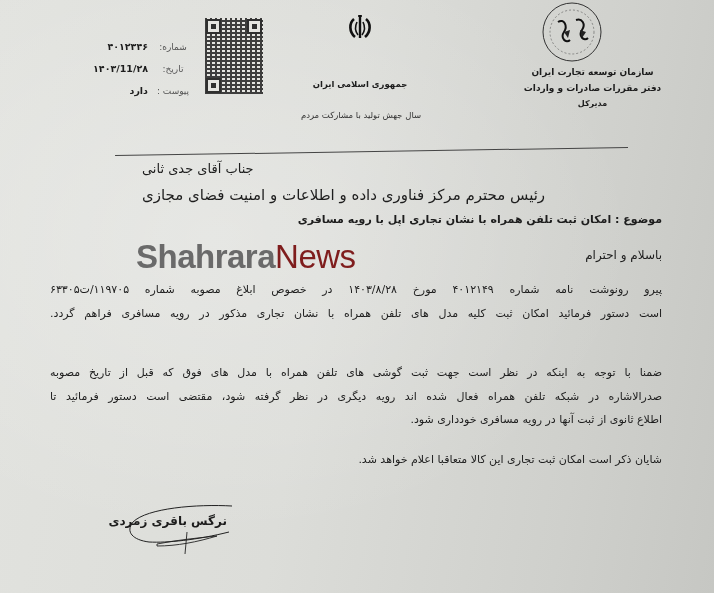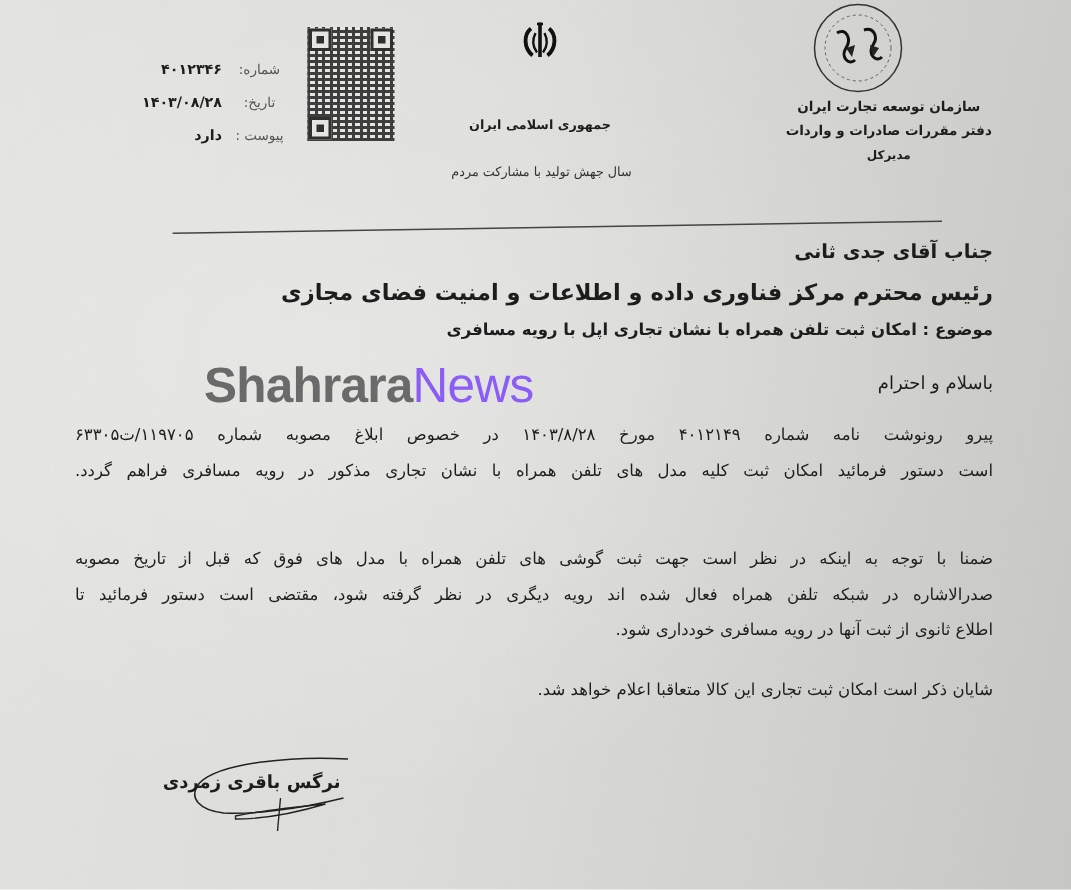--- a/index.html
+++ b/index.html
@@ -40,28 +40,28 @@
     .gov { left: 300px; top: 46px; width: 120px; text-align: center; font-size: 8.5px; line-height: 13px; font-weight: bold; margin-top: 32px; }
     .slogan { left: 286px; top: 110px; width: 150px; text-align: center; font-size: 8.5px; color: #333; }
 
     
     .seal { left: 540px; top: 0px; width: 64px; height: 64px; }
     .org { left: 520px; top: 64px; width: 145px; text-align: center; font-size: 9px; line-height: 16px; font-weight: bold; }
 
     .divider { left: 115px; top: 147px; width: 513px; height: 0; border-top: 1.2px solid #444; transform: rotate(-0.9deg); transform-origin: right center; }
 
     
-    .addr { right: 52px; top: 156px; width: 520px; text-align: right; font-weight: bold; font-size: 13px; line-height: 26px; }
+    .addr { right: 52px; top: 156px; width: 520px; text-align: left; font-weight: normal; font-size: 13px; line-height: 26px; }
     .addr .l2 { font-size: 15px; }
     .subject { right: 52px; top: 213px; width: 520px; text-align: right; font-size: 11px; font-weight: bold; }
     .greeting { right: 52px; top: 248px; width: 300px; text-align: right; font-size: 12px; font-weight: normal; }
 
     .watermark { left: 136px; top: 238px; font-family: "Liberation Sans", sans-serif; font-size: 33px; color: #6f6f6f; letter-spacing: -0.5px; white-space: nowrap; }
     .watermark .b { font-weight: bold; color: #6a6a6a; }
-    .watermark .n { font-weight: normal; color: #8b5cf6; }
+    .watermark .n { font-weight: normal; color: #7f1d1d; }
 
     .para { right: 52px; width: 612px; text-align: right; font-size: 11px; line-height: 23.5px; }
     .para .line { display: block; white-space: nowrap; text-align-last: justify; }
     .para .line.last { text-align-last: right; }
     .p1 { top: 278px; }
     .p2 { top: 361px; }
     .p3 { top: 448px; }
 
     .signature { left: 127px; top: 502px; width: 110px; height: 52px; }
     .sign-name { left: 137px; top: 514px; width: 90px; text-align: right; font-size: 12px; font-weight: bold; white-space: nowrap; }
@@ -71,21 +71,21 @@
 
 <div class="paper-shade"></div>
 
 <div class="abs meta">
   <div class="meta-row">
     <span class="meta-label rtl">شماره:</span>
     <span class="meta-value">۴۰۱۲۳۴۶</span>
   </div>
   <div class="meta-row">
     <span class="meta-label rtl">تاریخ:</span>
-    <span class="meta-value">۱۴۰۳/۰۸/۲۸</span>
+    <span class="meta-value">۱۴۰۳/11/۲۸</span>
   </div>
   <div class="meta-row">
     <span class="meta-label rtl">پیوست :</span>
     <span class="meta-value rtl">دارد</span>
   </div>
 </div>
 
 <div class="abs qr">
   <div class="qr-finder" style="left:1px;top:1px"></div>
   <div class="qr-finder" style="right:1px;top:1px"></div>

